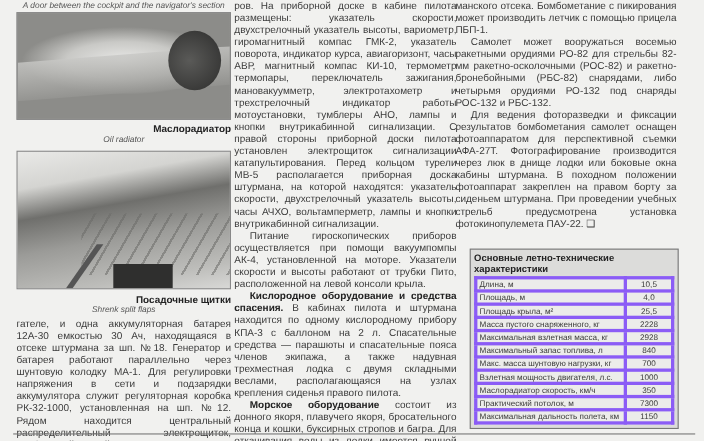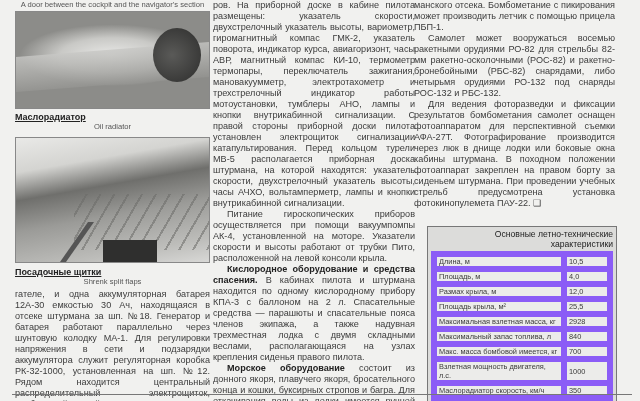--- a/index.html
+++ b/index.html
@@ -5,22 +5,22 @@
   html, body { margin:0; padding:0; }
   body {
     width:640px; height:401px; overflow:hidden; position:relative;
     background:#f1f1ef; color:#3a3a3a;
     font-family:"Liberation Sans", sans-serif;
   }
   .col { position:absolute; top:0; }
   .c1 { left:15px; width:195px; }
   .c2 { left:213px; width:202px; }
   .c3 { left:414px; width:201px; }
-  .caption-en { font-size:7.6px; color:#555; text-align:center; line-height:9px; }
-  .caption-ru { font-weight:bold; font-size:9px; color:#222; text-align:left; line-height:10px;text-decoration:underline; }
+  .caption-en { font-style:italic; font-size:7.6px; color:#555; text-align:center; line-height:9px; }
+  .caption-ru { font-weight:bold; font-size:9px; color:#222; text-align:right; line-height:10px; }
   .photo { position:relative; overflow:hidden; border:1px solid #888; }
   .p1 { height:96px; margin-top:2px;
     background:
       radial-gradient(ellipse 60% 40% at 50% 45%, #e8e8e6 0%, #c9c9c6 45%, #8c8c89 80%),
       #a6a6a3; }
   .p1 .wing { position:absolute; left:0; top:30px; width:100%; height:50px;
     background:linear-gradient(175deg,#dcdcda 0%,#b9b9b6 40%,#7d7d7a 100%);
     clip-path:polygon(0 30%,100% 0,100% 70%,0 100%); opacity:.8; }
   .p1 .hole { position:absolute; right:8px; top:16px; width:48px; height:54px; border-radius:50%;
     background:radial-gradient(ellipse at 40% 50%, #5a5a58, #2d2d2c); }
@@ -29,24 +29,24 @@
   .p2 .ribs { position:absolute; left:30%; top:45%; width:70%; height:45%;
     background:repeating-linear-gradient(120deg, transparent 0 10px, #6b6b68 10px 12px); opacity:.55; }
   .p2 .block { position:absolute; left:45%; bottom:0; width:28%; height:22px; background:#2f2f2e; }
   .p2 .strut { position:absolute; left:30%; bottom:0; width:6px; height:40px; background:#555; transform:skewX(-35deg); }
   .body { font-size:9.1px; line-height:11px; text-align:justify; color:#3b3b3b; }
   .body p { margin:0; }
   .indent { text-indent:14px; }
   b.h { color:#222; }
   .spec { position:absolute; left:427px; top:226px; width:190px; border:1px solid #777;
     background:#dcdcda; padding:2px 3px 3px 3px; box-sizing:border-box; }
-  .spec-title { font-weight:normal; font-size:8.6px; line-height:9.5px; text-align:right; color:#222; padding:1px 0 2px; }
+  .spec-title { font-weight:bold; font-size:8.6px; line-height:9.5px; text-align:left; color:#222; padding:1px 0 2px; }
   .spec table { width:100%; border-collapse:collapse; background:#ececea; }
-  .spec td { border:6px solid #8b5cf6; font-size:7.4px; line-height:9px; padding:0 2px; color:#3a3a3a; }
-  .spec td.v { width:36px;margin-left:32px; }
+  .spec td { border:3px solid #8b5cf6; font-size:7.4px; line-height:9px; padding:0 2px; color:#3a3a3a; }
+  .spec td.v { text-align:center; width:36px;margin-left:32px; }
   .bottom-rule { position:absolute; left:12px; right:8px; top:394px; height:1px; background:#777; }
 </style>
 </head>
 <body>
 
 <div class="col c1">
   <div class="caption-en">A door between the cockpit and the navigator's section</div>
   <div class="photo p1">
     <div class="wing"></div>
     <div class="hole"></div>
@@ -88,37 +88,37 @@
     <tbody id="spec-body">
         <tr>
           <td>Длина, м</td>
           <td class="v">10,5</td>
         </tr>
         <tr>
           <td>Площадь, м</td>
           <td class="v">4,0</td>
         </tr>
         <tr>
-          <td>Размах крыла, м</td>
-          <td class="v">12,0</td>
+          <td>Площадь крыла, м²</td>
+          <td class="v">25,5</td>
         </tr>
         <tr>
-          <td>Площадь крыла, м²</td>
-          <td class="v">25,5</td>
+          <td>Масса пустого снаряженного, кг</td>
+          <td class="v">2228</td>
         </tr>
         <tr>
           <td>Максимальная взлетная масса, кг</td>
           <td class="v">2928</td>
         </tr>
         <tr>
           <td>Максимальный запас топлива, л</td>
           <td class="v">840</td>
         </tr>
         <tr>
-          <td>Макс. масса бомбовой имеется, кг</td>
+          <td>Макс. масса шунтовую нагрузки, кг</td>
           <td class="v">700</td>
         </tr>
         <tr>
           <td>Взлетная мощность двигателя, л.с.</td>
           <td class="v">1000</td>
         </tr>
         <tr>
           <td>Маслорадиатор скорость, км/ч</td>
           <td class="v">350</td>
         </tr>

